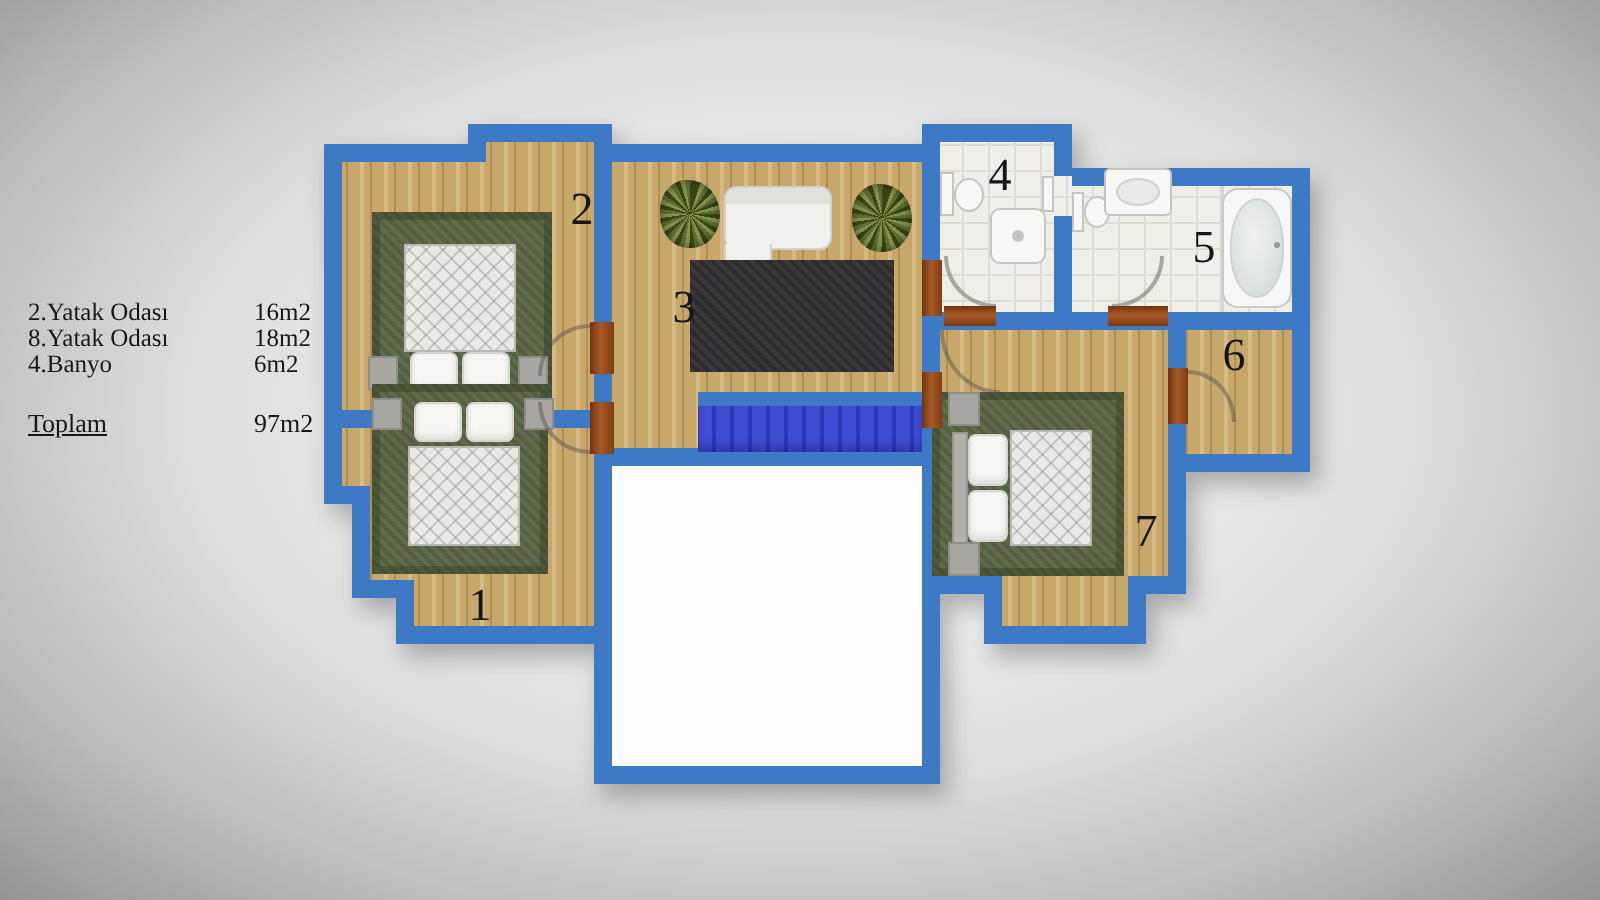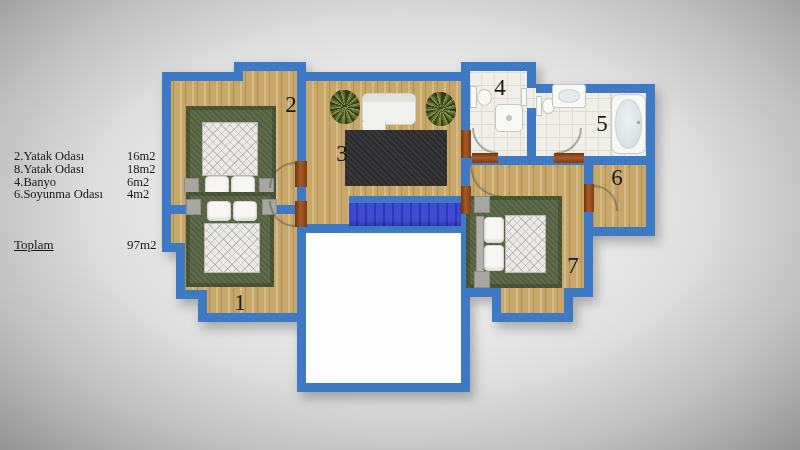--- a/index.html
+++ b/index.html
@@ -7,21 +7,21 @@
     width:800px;height:450px;position:relative;overflow:hidden;
     font-family:"Liberation Serif","DejaVu Serif",serif;
     background:radial-gradient(ellipse at 50% 46%, #f7f7f7 0%, #efefef 30%, #dcdcdc 55%, #bcbcbc 78%, #9d9d9d 95%, #949494 100%);
   }
   
   #legend{position:absolute;left:14px;top:141px;width:170px;color:#171717;}
   #legend .title{font-size:22px;letter-spacing:.5px;margin:0 0 10px 0;}
   #legend .rows{margin-top:9px;}
   #legend .row{position:relative;font-size:12.5px;line-height:12.8px;white-space:nowrap;}
   #legend .row .area{position:absolute;left:113px;top:0;}
-  #legend .total{position:relative;font-size:13px;margin-top:36px;white-space:nowrap;text-decoration:underline;}
+  #legend .total{position:relative;font-size:13px;margin-top:16px;white-space:nowrap;text-decoration:underline;}
   #legend .total .area{position:absolute;left:113px;top:0;}
   
   #plan{position:absolute;left:0;top:0;width:800px;height:450px;
         filter:drop-shadow(4px 6px 6px rgba(50,50,50,.35));}
   #plan div{position:absolute;box-sizing:border-box;}
   .wall{border:9px solid var(--wall,#3d79c5);}
   .w-ltr{border:9px solid var(--wall,#3d79c5);border-bottom:none;}
   .w-lrb{border:9px solid var(--wall,#3d79c5);border-top:none;}
   .wood{background-color:#c8a76a;
     background-image:repeating-linear-gradient(90deg,
@@ -67,21 +67,20 @@
     border-radius:50%/46%;border:1px solid #cdd4d6;}
 </style>
 </head>
 <body>
 
 <div id="legend">
   <div class="rows">
     <div class="row"><span>2.Yatak Odası</span><span class="area">16m2</span></div>
     <div class="row"><span>8.Yatak Odası</span><span class="area">18m2</span></div>
     <div class="row"><span>4.Banyo</span><span class="area">6m2</span></div>
-    <div class="row"><span>6.Soyunma Odası</span><span class="area">4m2</span></div>
   </div>
   <div class="total"><span>Toplam</span><span class="area">97m2</span></div>
 </div>
 
 <div id="plan">
 
   <div class="wall wood" style="left:162px;top:72px;width:144px;height:142px"></div>
   <div class="w-ltr wood" style="left:234px;top:62px;width:72px;height:19px"></div>
 
   <div class="wall wood" style="left:162px;top:205px;width:144px;height:47px"></div>

